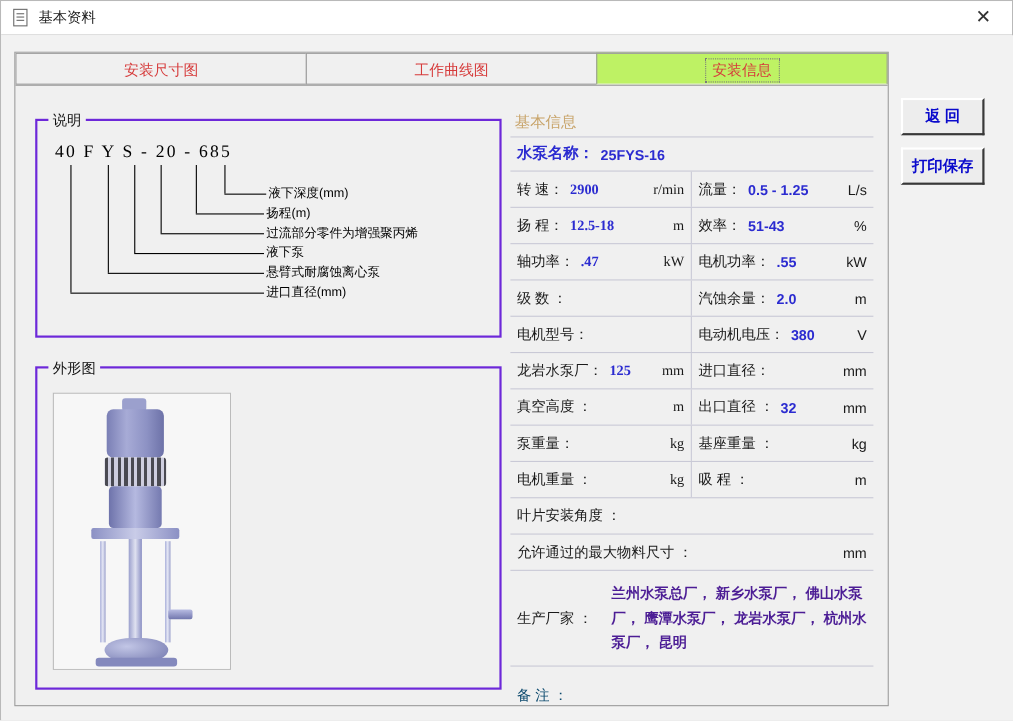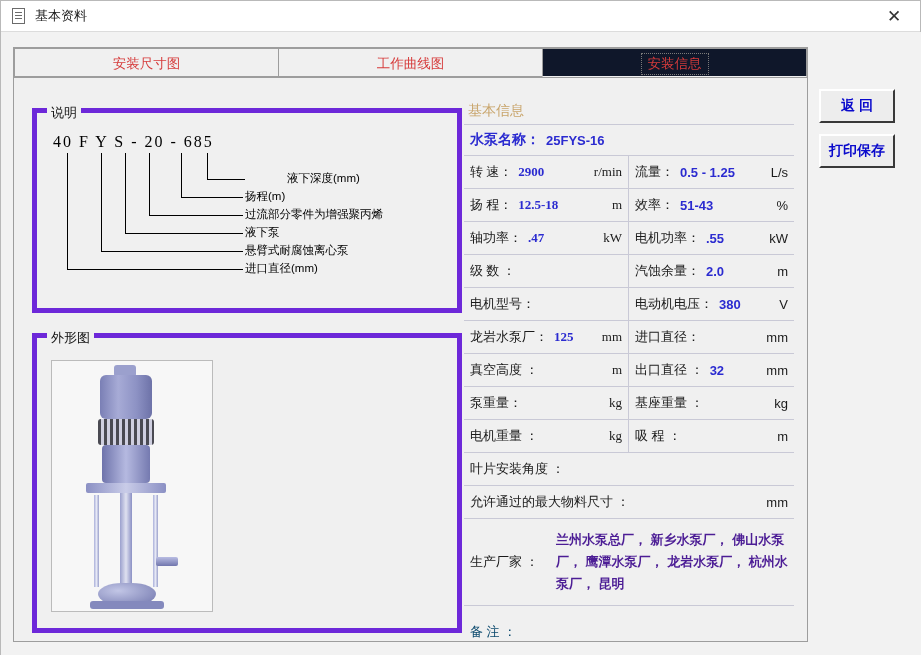--- a/index.html
+++ b/index.html
@@ -89,40 +89,40 @@
     border:1px solid #9d9d9d;
     border-bottom:1px solid #9d9d9d;
     box-sizing:border-box;
     margin-left:-1px;
   }
   .tab:first-child{margin-left:0;}
   .tab.w1{width:265px;}
   .tab.w2{width:265px;}
   .tab.w3{width:265px;}
   .tab.active{
-    background:#0f172a;
+    background:#bef264;
     border-bottom:1px solid #f0f0f0;
   }
   .tab.active .tab-inner{
     border:1px dotted #7a7a7a;
     padding:1px 6px;
     display:inline-block;
     line-height:18px;
   }
 
   .tabbody{
     position:absolute;left:0;top:29px;width:100%;height:566px;
     border-top:1px solid #9d9d9d;
     box-sizing:border-box;
   }
 
   
   .groupbox{
     position:absolute;
-    border:5px solid #6d28d9;
+    border:2px solid #6d28d9;
     background:transparent;
   }
   .groupbox > .gb-title{
     position:absolute;top:-9px;left:10px;background:#f0f0f0;padding:0 4px;
     font-size:13px;color:#111;
   }
   #gb-desc{left:18px;top:30px;width:420px;height:195px;}
   #gb-outline{left:18px;top:255px;width:420px;height:290px;}
 
   
@@ -310,21 +310,21 @@
       <div class="tabbody">
 
         <div class="groupbox" id="gb-desc">
           <span class="gb-title">说明</span>
 
           <div class="diagram">
             <div class="diag-code">40 F Y S - 20 - 685</div>
 
             <div class="vline" style="left:156px;top:26px;height:26px;"></div>
             <div class="hline" style="left:156px;top:52px;width:38px;"></div>
-            <div class="diag-label" style="left:196px;top:44px;margin-left:40px;">液下深度(mm)</div>
+            <div class="diag-label" style="left:196px;top:44px;">液下深度(mm)</div>
 
             <div class="vline" style="left:130px;top:26px;height:44px;"></div>
             <div class="hline" style="left:130px;top:70px;width:62px;"></div>
             <div class="diag-label" style="left:194px;top:62px;">扬程(m)</div>
 
             <div class="vline" style="left:98px;top:26px;height:62px;"></div>
             <div class="hline" style="left:98px;top:88px;width:94px;"></div>
             <div class="diag-label" style="left:194px;top:80px;">过流部分零件为增强聚丙烯</div>
 
             <div class="vline" style="left:74px;top:26px;height:80px;"></div>

